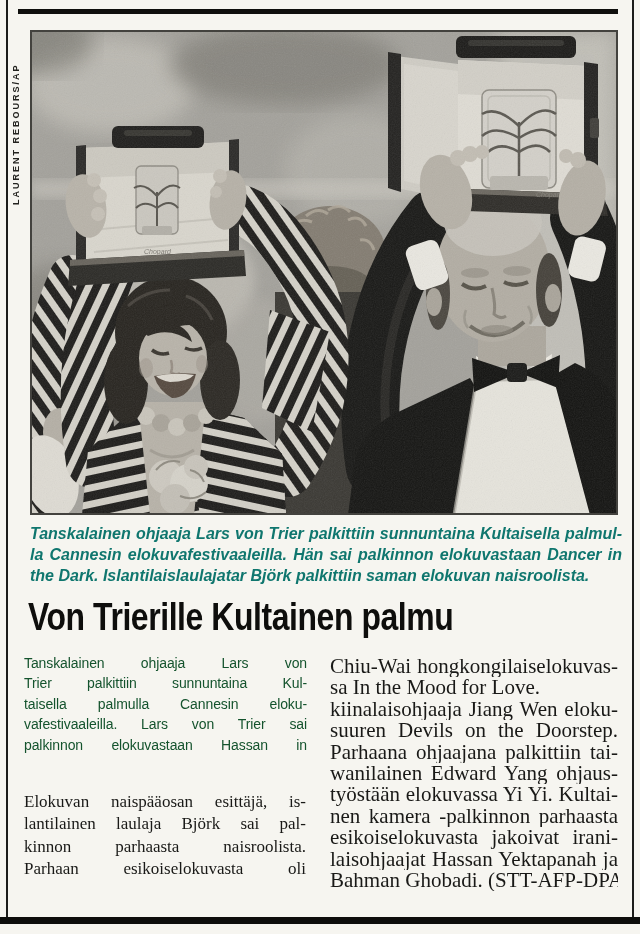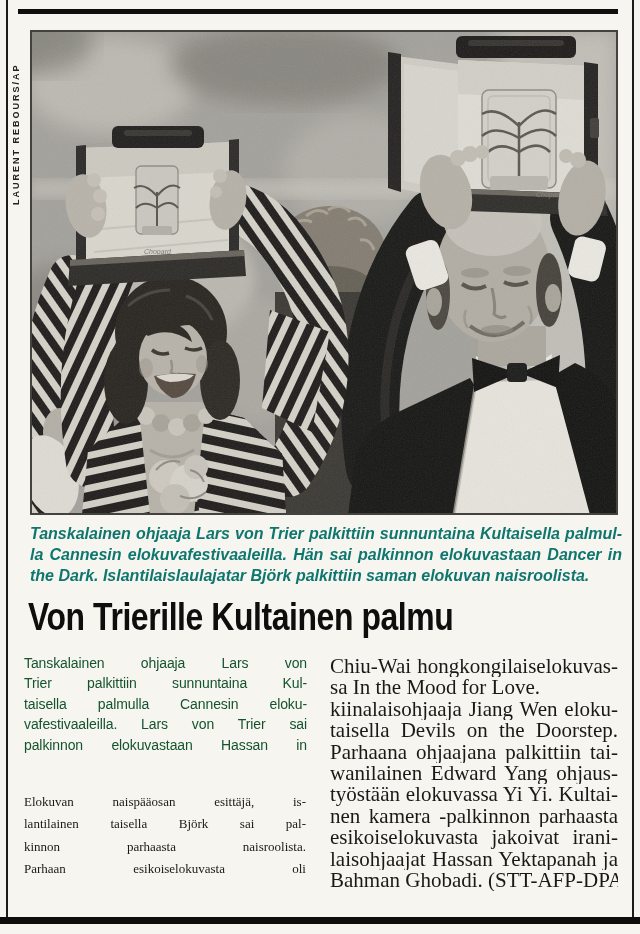--- a/index.html
+++ b/index.html
@@ -16,21 +16,21 @@
   .photo-wrap svg{display:block;width:588px;height:485px;}
   .caption{position:absolute;left:30px;top:523px;width:592px;
            font-style:italic;font-weight:bold;font-size:16px;line-height:21px;color:#0f766e;}
   .headline{position:absolute;left:28px;top:594px;width:600px;height:46px;overflow:hidden;}
   .headline .hl-inner{display:inline-block;transform:scaleX(0.84);transform-origin:left center;
            font-weight:bold;font-size:38px;line-height:46px;letter-spacing:-0.5px;
            white-space:nowrap;color:#0e0e0c;}
   .lead{position:absolute;left:24px;top:653px;width:283px;
         font-weight:normal;font-size:14px;line-height:20.4px;letter-spacing:-0.1px;color:#14532d;}
   .serifcol{font-family:"Liberation Serif", serif;color:#191917;}
-  .col1{position:absolute;left:24px;top:791px;width:282px;font-size:13px;line-height:22.3px;}
+  .col1{position:absolute;left:24px;top:791px;width:282px;font-size:17px;line-height:22.3px;}
   .col2{position:absolute;left:330px;top:648px;width:288px;font-size:21px;line-height:21.4px;margin-top:8px;}
   .jline{text-align:justify;text-align-last:justify;overflow:hidden;white-space:nowrap;}
   .jline.flush{text-align-last:left;}
   .caption .jline{white-space:normal;}
 </style>
 </head>
 <body>
 
 <div class="page">
 
@@ -266,30 +266,30 @@
   <div class="lead">
       <div class="jline">Tanskalainen ohjaaja Lars von</div>
       <div class="jline">Trier palkittiin sunnuntaina Kul-</div>
       <div class="jline">taisella palmulla Cannesin eloku-</div>
       <div class="jline">vafestivaaleilla. Lars von Trier sai</div>
       <div class="jline">palkinnon elokuvastaan Hassan in</div>
     </div>
 
   <div class="serifcol col1">
       <div class="jline">Elokuvan naispääosan esittäjä, is-</div>
-      <div class="jline">lantilainen taisella Björk sai pal-</div>
+      <div class="jline">lantilainen laulaja Björk sai pal-</div>
       <div class="jline">kinnon parhaasta naisroolista.</div>
       <div class="jline">Parhaan esikoiselokuvasta oli</div>
     </div>
 
   <div class="serifcol col2">
       <div class="jline">Chiu-Wai hongkongilaiselokuvas-</div>
       <div class="jline flush">sa In the Mood for Love.</div>
       <div class="jline">kiinalaisohjaaja Jiang Wen eloku-</div>
-      <div class="jline">taisella Devils on the Doorstep.</div>
+      <div class="jline">suuren Devils on the Doorstep.</div>
       <div class="jline">Parhaana ohjaajana palkittiin tai-</div>
       <div class="jline">wanilainen Edward Yang ohjaus-</div>
       <div class="jline">työstään elokuvassa Yi Yi. Kultai-</div>
       <div class="jline">nen kamera -palkinnon parhaasta</div>
       <div class="jline">esikoiselokuvasta jakoivat irani-</div>
       <div class="jline">laisohjaajat Hassan Yektapanah ja</div>
       <div class="jline">Bahman Ghobadi. (STT-AFP-DPA)</div>
     </div>
 
 </div>

